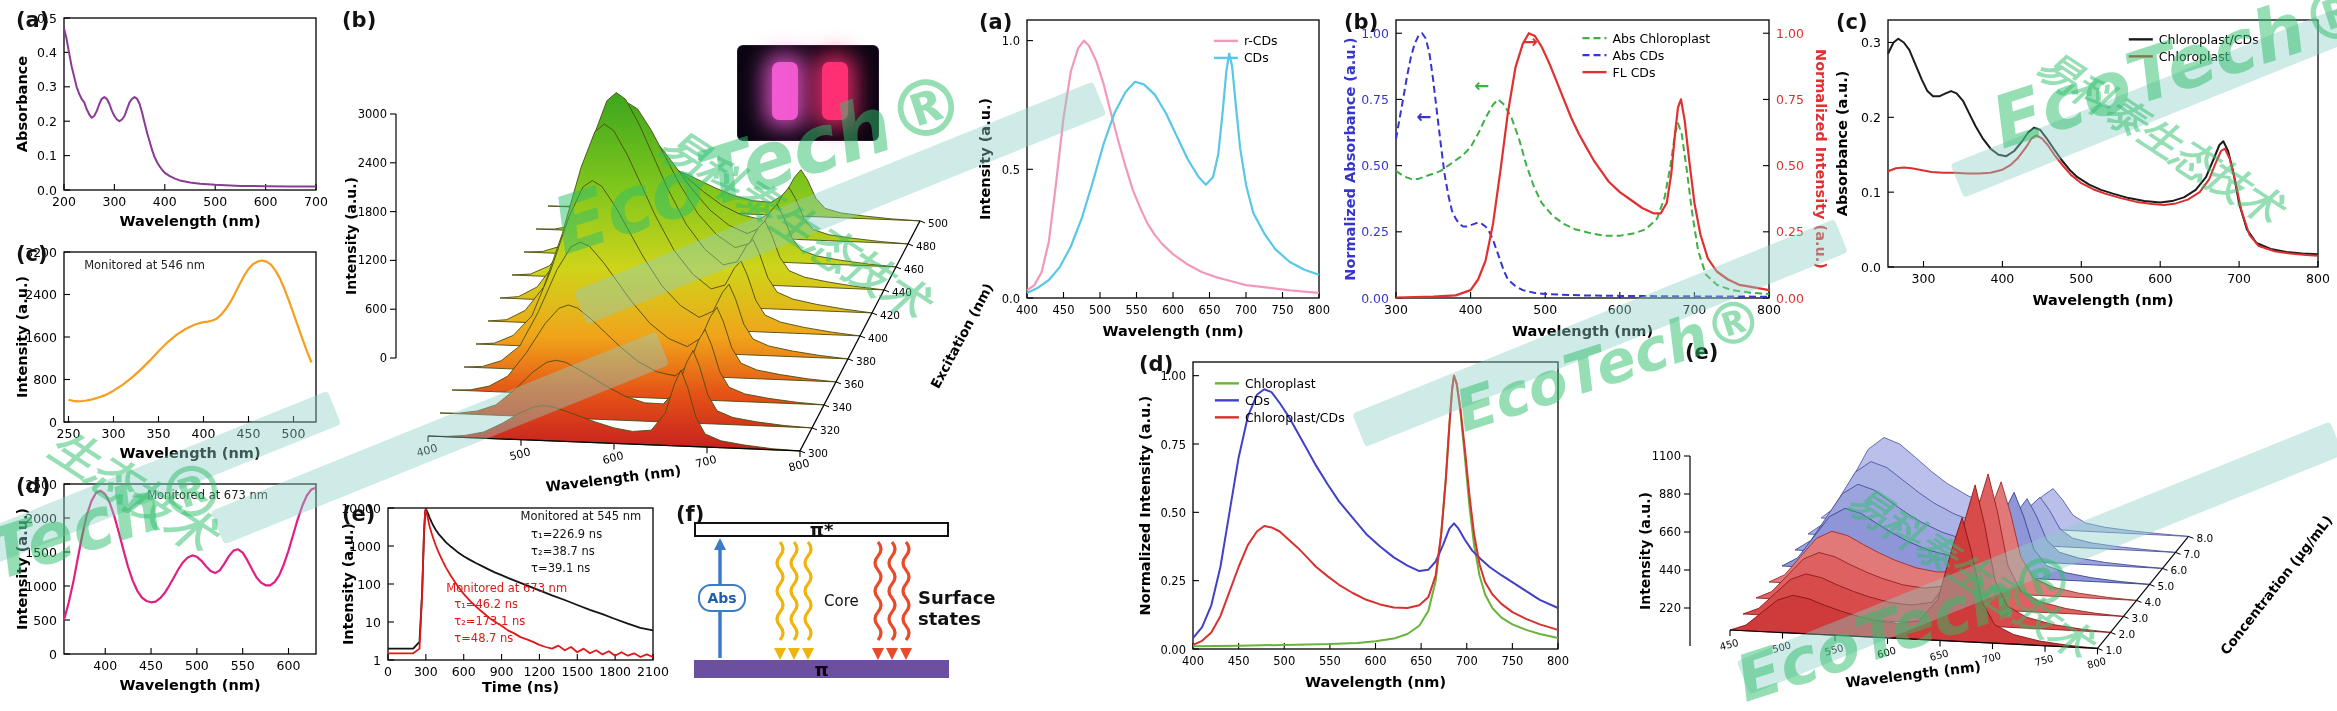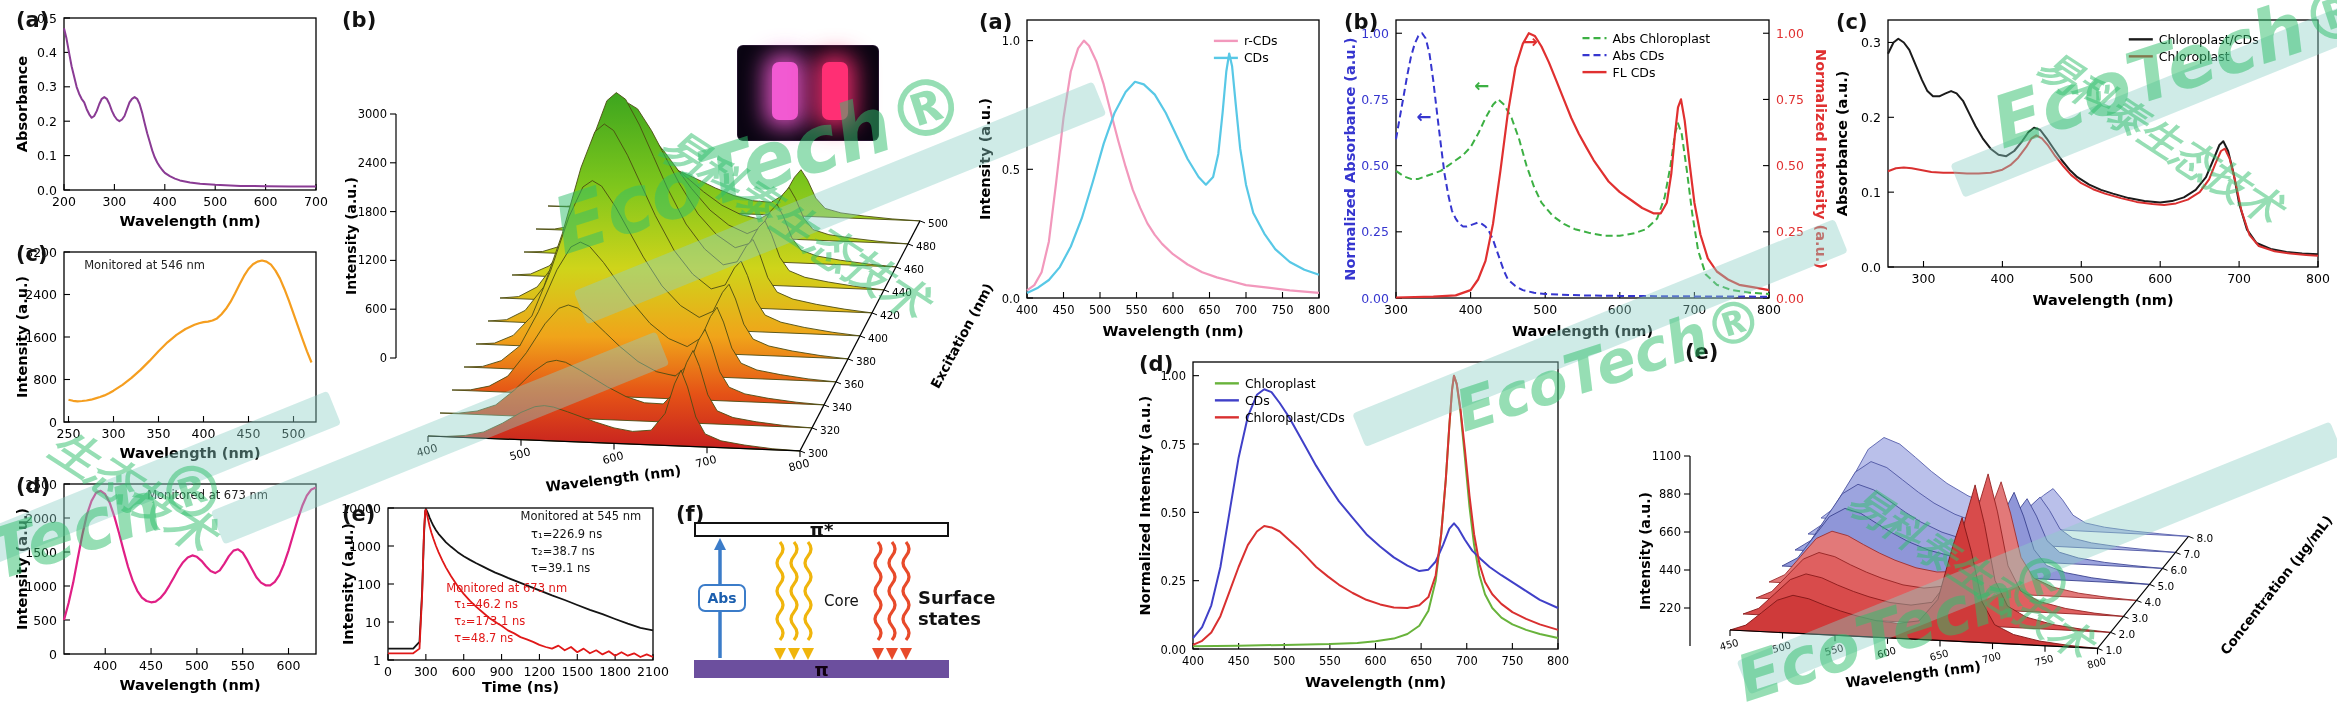--- a/index.html
+++ b/index.html
@@ -26,21 +26,21 @@
   #p-re{left:1580px;top:330px;width:750px;height:375px}
   
   .inset{position:absolute;left:400px;top:40px;width:140px;height:94px;background:#0a0512;border-radius:5px;z-index:2;box-shadow:0 0 0 1px #23142e}
   .vial{position:absolute;top:16px;width:26px;height:58px;border-radius:7px}
   .vial-l{left:34px;background:#f25ad2;box-shadow:0 0 22px 8px rgba(242,90,210,.85)}
   .vial-r{left:84px;background:#ff2f74;box-shadow:0 0 22px 8px rgba(255,47,116,.85)}
   
   .ediagram{position:absolute;left:10px;top:8px;right:8px;bottom:6px;font-family:"DejaVu Sans",sans-serif}
   .bar-top{position:absolute;left:12px;right:10px;top:14px;height:15px;background:#fff;border:2px solid #111;display:flex;align-items:center;justify-content:center;font-weight:bold;font-size:18px}
   .bar-bot{position:absolute;left:12px;right:10px;bottom:14px;height:18px;background:#6c4f9e;display:flex;align-items:center;justify-content:center;font-weight:bold;font-size:18px;color:#101}
-  .absbox{position:absolute;left:16px;top:76px;width:48px;height:28px;border:2px solid #3b7cc9;border-radius:7px;background:#fff;color:#1c5fae;font-weight:bold;font-size:14px;display:flex;align-items:center;justify-content:center;z-index:2}
+  .absbox{position:absolute;left:16px;top:76px;width:48px;height:28px;border:2px solid #3b7cc9;border-radius:13px;background:#fff;color:#1c5fae;font-weight:bold;font-size:14px;display:flex;align-items:center;justify-content:center;z-index:2}
   .corelab{position:absolute;left:142px;top:84px;font-weight:normal;font-size:15px}
   .surflab{position:absolute;left:236px;top:80px;width:56px;font-weight:bold;font-size:18px;line-height:1.15}
   .ediagram svg{position:absolute;left:0;top:0}
   
   #wm-layer{position:absolute;left:0;top:0;right:0;bottom:0;z-index:4;pointer-events:none}
   .wm-stripe{position:absolute;height:36px;border-radius:4px}
   .wm-text{position:absolute;opacity:.5;font-style:italic;font-weight:bold;font-family:"DejaVu Sans",sans-serif;white-space:nowrap}
 </style>
 </head>
 <body>

